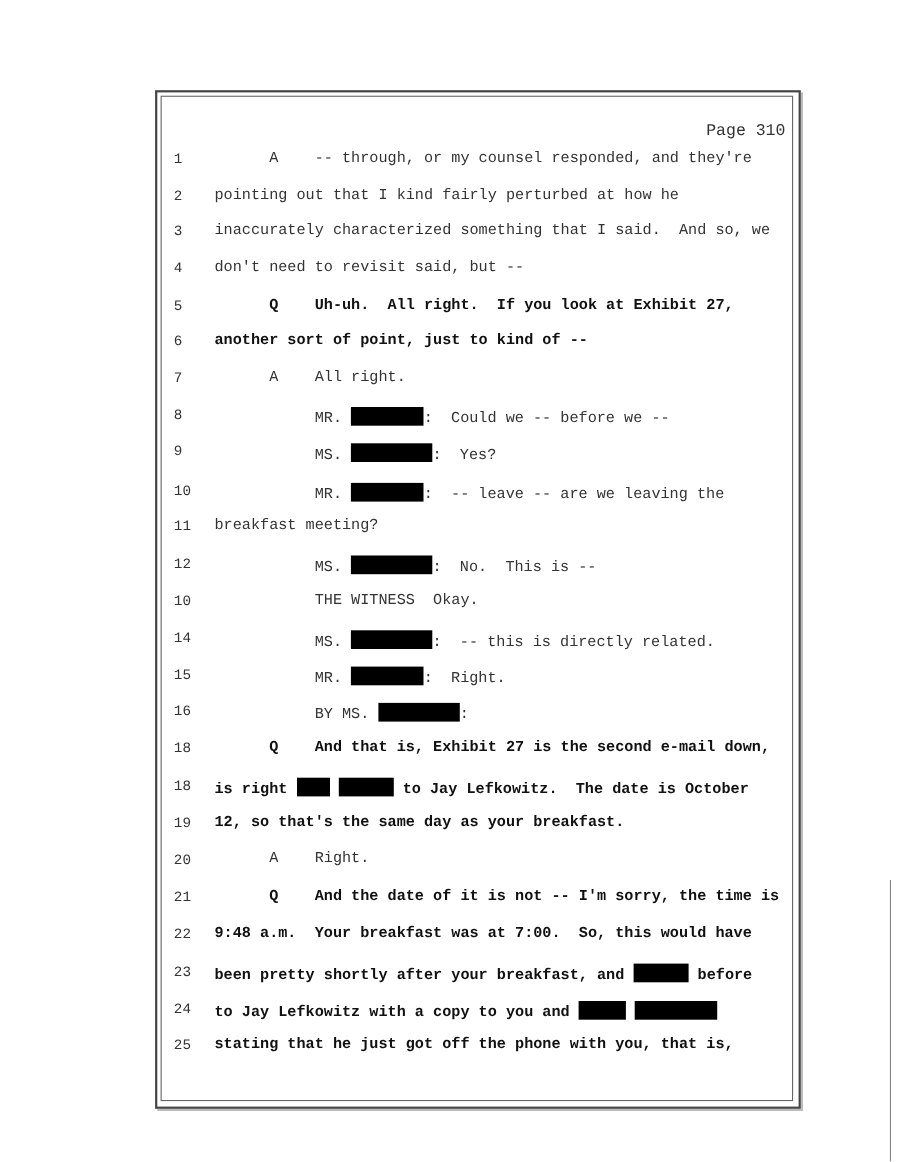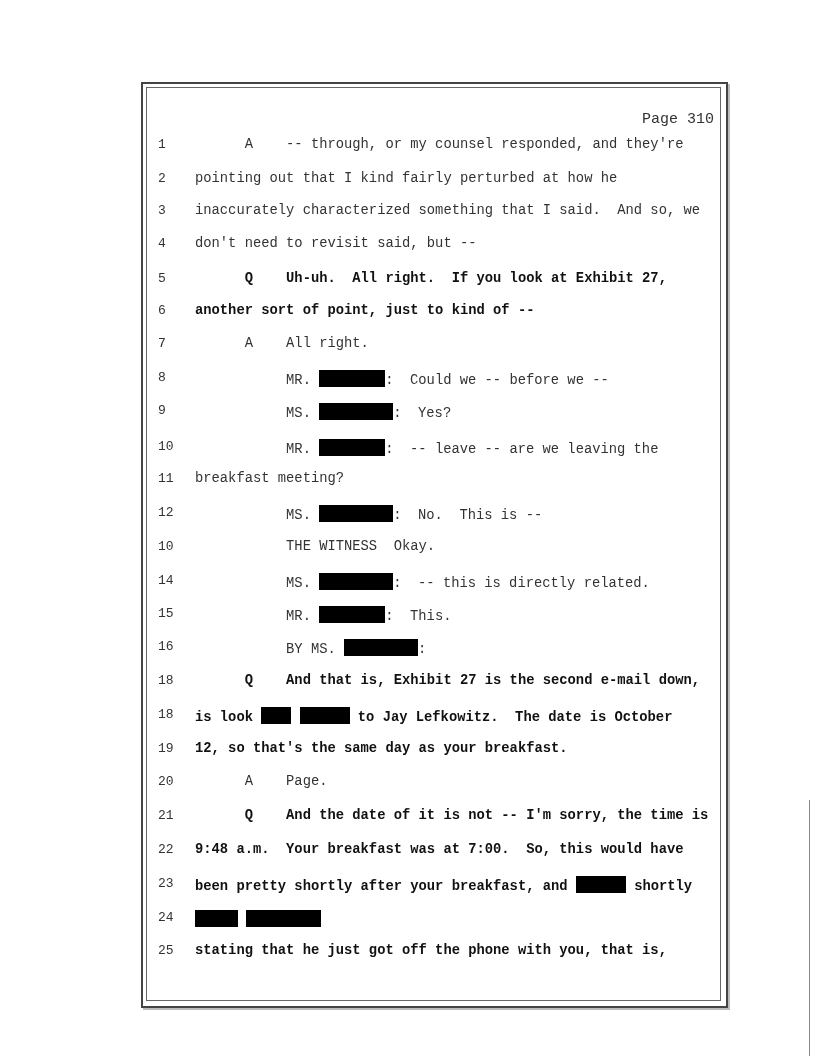--- a/index.html
+++ b/index.html
@@ -43,24 +43,24 @@
     <div class="line" style="top: 271px;"><span class="num">5</span><span class="text bold"><span>      Q    Uh-uh.  All right.  If you look at Exhibit 27,</span></span></div>
     <div class="line" style="top: 303px;"><span class="num">6</span><span class="text bold"><span>another sort of point, just to kind of --</span></span></div>
     <div class="line" style="top: 336px;"><span class="num">7</span><span class="text"><span>      A    All right.</span></span></div>
     <div class="line" style="top: 370px;"><span class="num">8</span><span class="text"><span>           MR. </span><span class="redact" style="width: 66px; background: rgb(0, 0, 0);"></span><span>:  Could we -- before we --</span></span></div>
     <div class="line" style="top: 403px;"><span class="num">9</span><span class="text"><span>           MS. </span><span class="redact" style="width: 74px; background: rgb(0, 0, 0);"></span><span>:  Yes?</span></span></div>
     <div class="line" style="top: 439px;"><span class="num">10</span><span class="text"><span>           MR. </span><span class="redact" style="width: 66px; background: rgb(0, 0, 0);"></span><span>:  -- leave -- are we leaving the</span></span></div>
     <div class="line" style="top: 471px;"><span class="num">11</span><span class="text"><span>breakfast meeting?</span></span></div>
     <div class="line" style="top: 505px;"><span class="num">12</span><span class="text"><span>           MS. </span><span class="redact" style="width: 74px; background: rgb(0, 0, 0);"></span><span>:  No.  This is --</span></span></div>
     <div class="line" style="top: 539px;"><span class="num">10</span><span class="text"><span>           THE WITNESS  Okay.</span></span></div>
     <div class="line" style="top: 573px;"><span class="num">14</span><span class="text"><span>           MS. </span><span class="redact" style="width: 74px; background: rgb(0, 0, 0);"></span><span>:  -- this is directly related.</span></span></div>
-    <div class="line" style="top: 606px;"><span class="num">15</span><span class="text"><span>           MR. </span><span class="redact" style="width: 66px; background: rgb(0, 0, 0);"></span><span>:  This.</span></span></div>
+    <div class="line" style="top: 606px;"><span class="num">15</span><span class="text"><span>           MR. </span><span class="redact" style="width: 66px; background: rgb(0, 0, 0);"></span><span>:  Right.</span></span></div>
     <div class="line" style="top: 639px;"><span class="num">16</span><span class="text"><span>           BY MS. </span><span class="redact" style="width: 74px; background: rgb(0, 0, 0);"></span><span>:</span></span></div>
     <div class="line" style="top: 673px;"><span class="num">18</span><span class="text bold"><span>      Q    And that is, Exhibit 27 is the second e-mail down,</span></span></div>
-    <div class="line" style="top: 707px;"><span class="num">18</span><span class="text bold"><span>is look </span><span class="redact" style="width: 30px; background: rgb(0, 0, 0);"></span><span> </span><span class="redact" style="width: 50px; background: rgb(0, 0, 0);"></span><span> to Jay Lefkowitz.  The date is October</span></span></div>
+    <div class="line" style="top: 707px;"><span class="num">18</span><span class="text bold"><span>is right </span><span class="redact" style="width: 30px; background: rgb(0, 0, 0);"></span><span> </span><span class="redact" style="width: 50px; background: rgb(0, 0, 0);"></span><span> to Jay Lefkowitz.  The date is October</span></span></div>
     <div class="line" style="top: 741px;"><span class="num">19</span><span class="text bold"><span>12, so that's the same day as your breakfast.</span></span></div>
-    <div class="line" style="top: 774px;"><span class="num">20</span><span class="text"><span>      A    Page.</span></span></div>
+    <div class="line" style="top: 774px;"><span class="num">20</span><span class="text"><span>      A    Right.</span></span></div>
     <div class="line" style="top: 808px;"><span class="num">21</span><span class="text bold"><span>      Q    And the date of it is not -- I'm sorry, the time is</span></span></div>
     <div class="line" style="top: 842px;"><span class="num">22</span><span class="text bold"><span>9:48 a.m.  Your breakfast was at 7:00.  So, this would have</span></span></div>
-    <div class="line" style="top: 876px;"><span class="num">23</span><span class="text bold"><span>been pretty shortly after your breakfast, and </span><span class="redact" style="width: 50px; background: rgb(0, 0, 0);"></span><span> shortly</span></span></div>
-    <div class="line" style="top: 910px;"><span class="num">24</span><span class="text bold"><span class="redact" style="width: 43px; background: rgb(0, 0, 0);"></span><span> </span><span class="redact" style="width: 75px; background: rgb(0, 0, 0);"></span></span></div>
+    <div class="line" style="top: 876px;"><span class="num">23</span><span class="text bold"><span>been pretty shortly after your breakfast, and </span><span class="redact" style="width: 50px; background: rgb(0, 0, 0);"></span><span> before</span></span></div>
+    <div class="line" style="top: 910px;"><span class="num">24</span><span class="text bold"><span>to Jay Lefkowitz with a copy to you and </span><span class="redact" style="width: 43px; background: rgb(0, 0, 0);"></span><span> </span><span class="redact" style="width: 75px; background: rgb(0, 0, 0);"></span></span></div>
     <div class="line" style="top: 943px;"><span class="num">25</span><span class="text bold"><span>stating that he just got off the phone with you, that is,</span></span></div>
   </div>
 
 </body></html>

